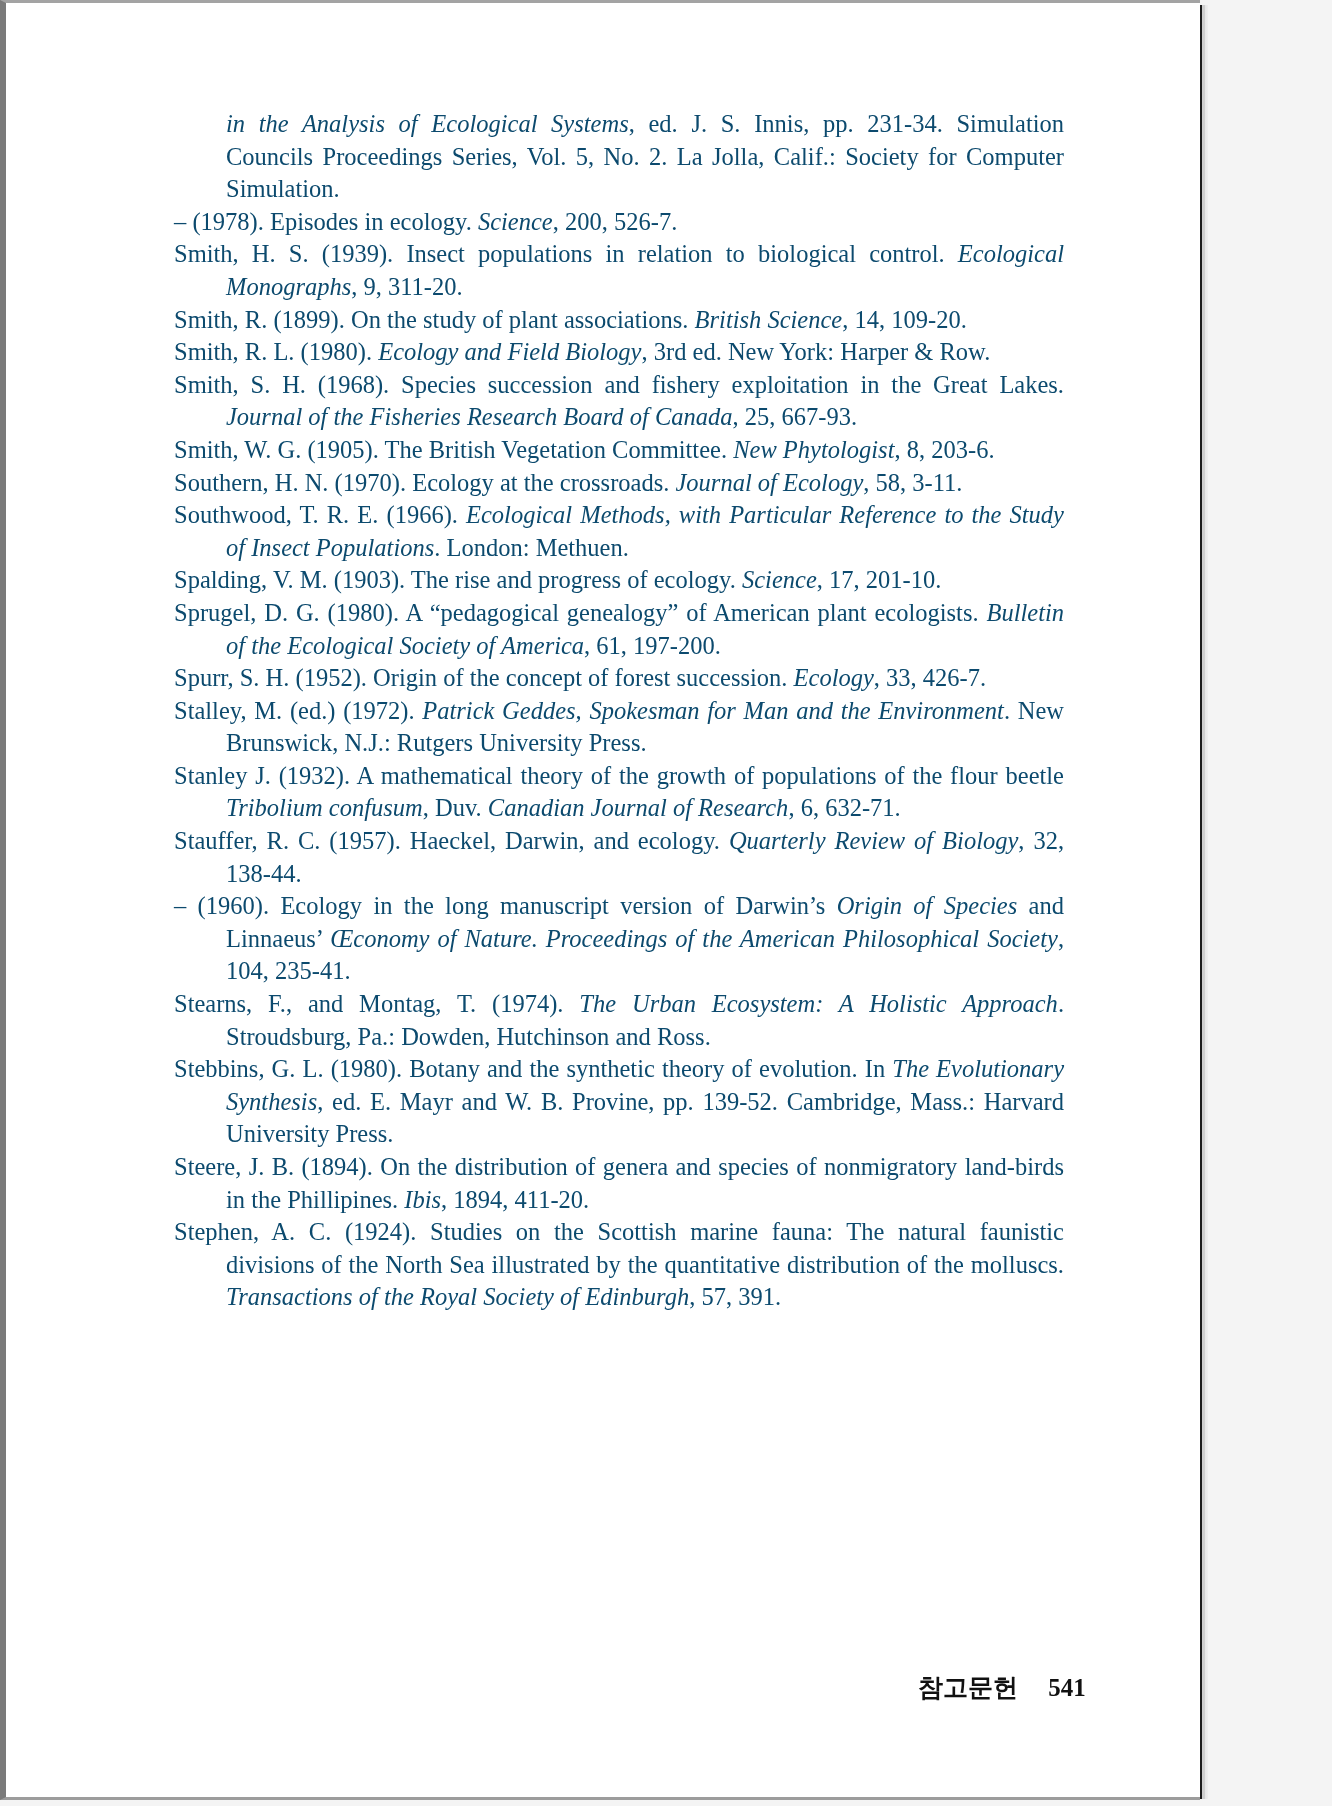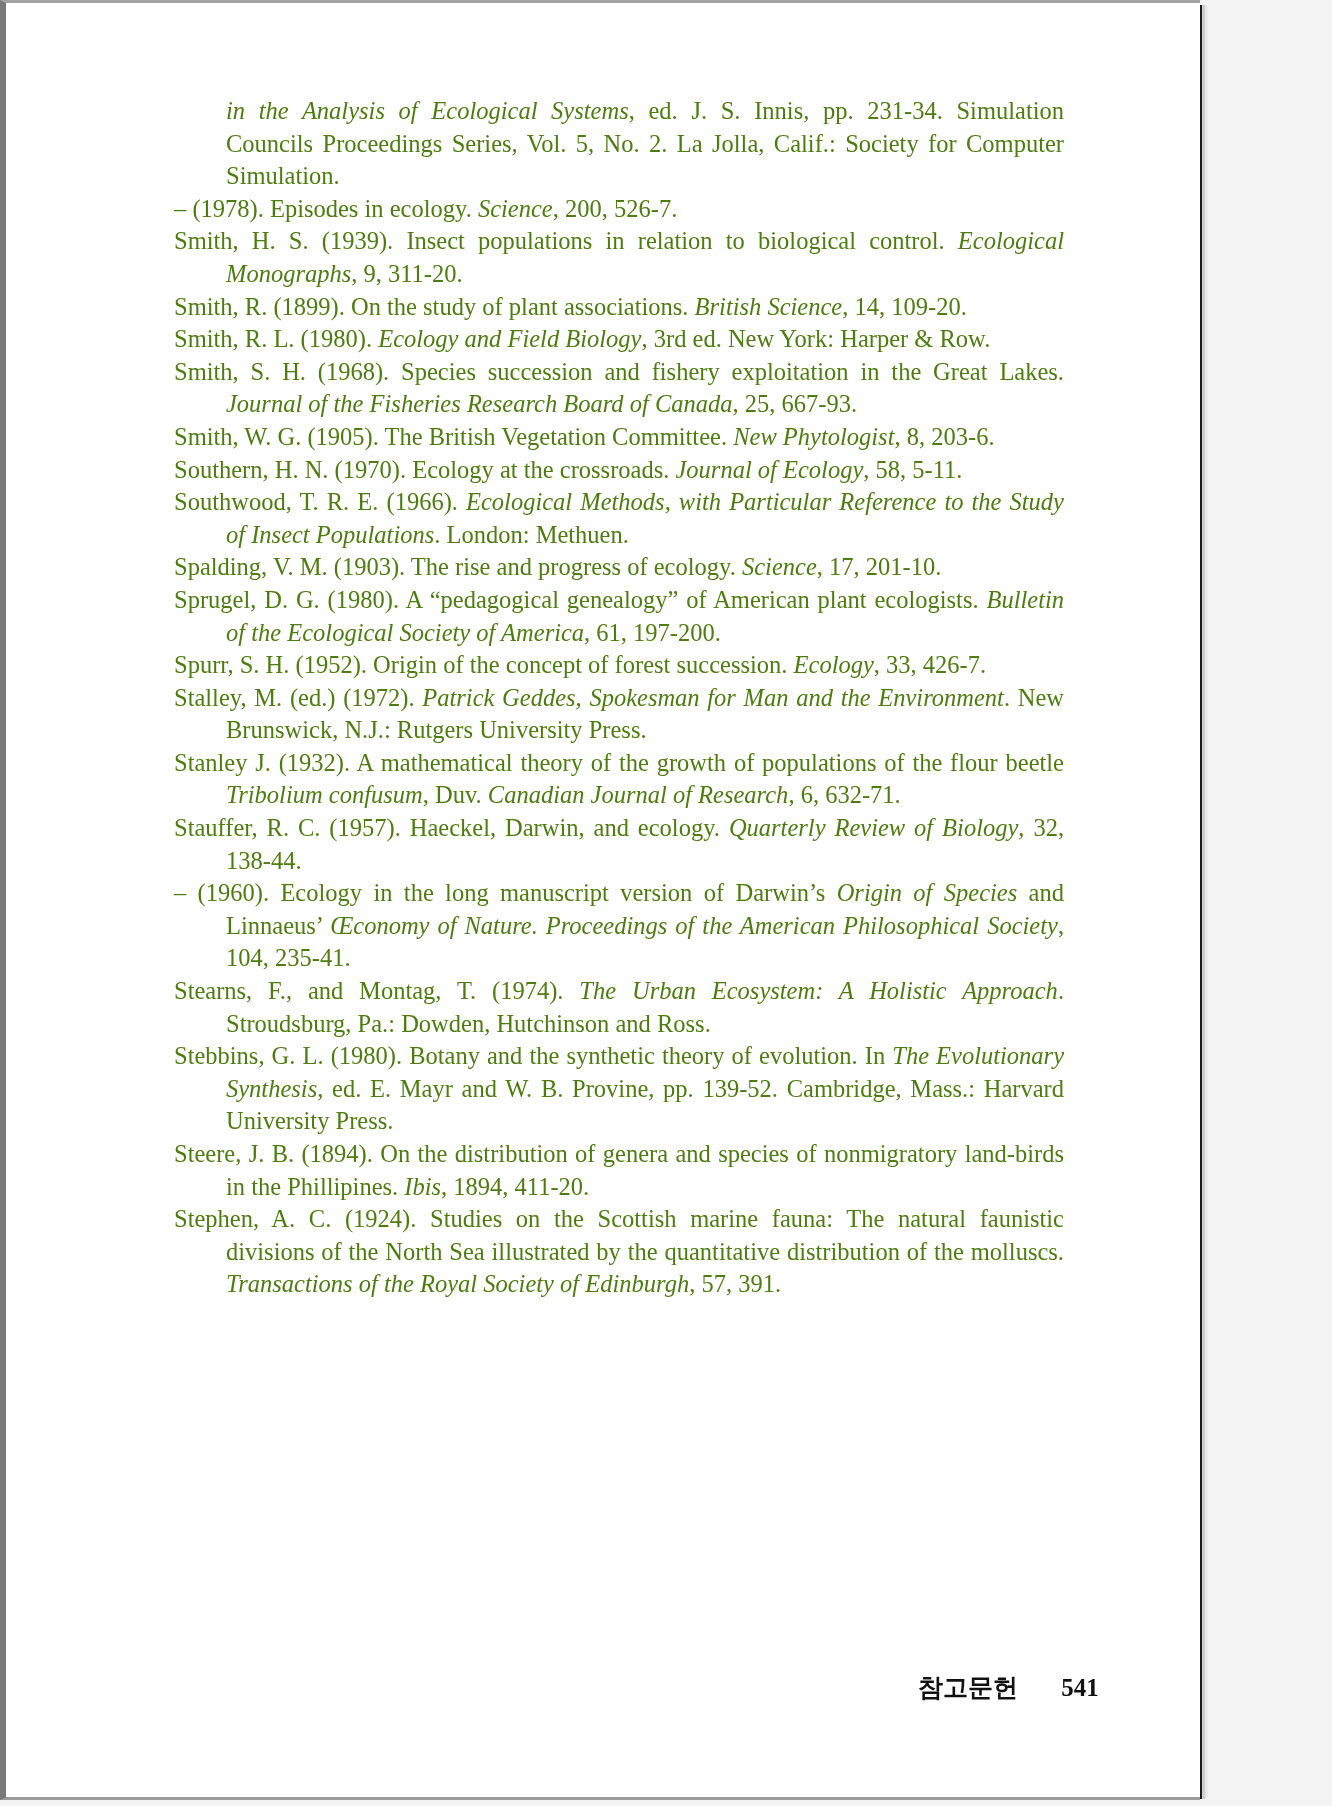--- a/index.html
+++ b/index.html
@@ -13,47 +13,47 @@
       border-top:3px solid #a3a3a3;
       border-bottom:3px solid #9c9c9c;
       border-left:6px solid #7a7a7a;
       box-sizing:border-box;
     }
     .page::after {
       content:""; position:absolute; right:-8px; top:2px; width:8px; height:100%;
       background:linear-gradient(to right,#1c1c1c 0,#1c1c1c 2px,#cfcfcf 2px,#cfcfcf 5px,#e6e6e6 5px,#efefef 8px);
     }
     .refs {
-      position:absolute; left:168px; top:92px; width:890px;
-      font-size:24.5px; line-height:32.6px; color:#4d7c0f;
+      position:absolute; left:168px; top:105px; width:890px;
+      font-size:24.5px; line-height:32.6px; color:#0c4a6e;
       text-align:justify;
     }
     .ref { padding-left:52px; text-indent:-52px; margin:0; }
     .ref.cont { padding-left:52px; text-indent:0; }
     i { font-style:italic; }
     .footer {
       position:absolute; left:912px; top:1668px;
       font-size:25px; font-weight:bold; color:#111;
       font-family:"Liberation Serif", serif;
     }
-    .footer .section { margin-right:37px; }
+    .footer .section { margin-right:24px; }
   </style>
 </head>
 <body>
 
 <div class="page">
   <div class="refs" id="refs">
       <p class="ref cont"><i>in the Analysis of Ecological Systems</i><span>, ed. J. S. Innis, pp. 231-34. Simulation Councils Proceedings Series, Vol. 5, No. 2. La Jolla, Calif.: Society for Computer Simulation.</span></p>
       <p class="ref"><span>– (1978). Episodes in ecology. </span><i>Science</i><span>, 200, 526-7.</span></p>
       <p class="ref"><span>Smith, H. S. (1939). Insect populations in relation to biological control. </span><i>Ecological Monographs</i><span>, 9, 311-20.</span></p>
       <p class="ref"><span>Smith, R. (1899). On the study of plant associations. </span><i>British Science</i><span>, 14, 109-20.</span></p>
       <p class="ref"><span>Smith, R. L. (1980). </span><i>Ecology and Field Biology</i><span>, 3rd ed. New York: Harper &amp; Row.</span></p>
       <p class="ref"><span>Smith, S. H. (1968). Species succession and fishery exploitation in the Great Lakes. </span><i>Journal of the Fisheries Research Board of Canada</i><span>, 25, 667-93.</span></p>
       <p class="ref"><span>Smith, W. G. (1905). The British Vegetation Committee. </span><i>New Phytologist</i><span>, 8, 203-6.</span></p>
-      <p class="ref"><span>Southern, H. N. (1970). Ecology at the crossroads. </span><i>Journal of Ecology</i><span>, 58, 5-11.</span></p>
+      <p class="ref"><span>Southern, H. N. (1970). Ecology at the crossroads. </span><i>Journal of Ecology</i><span>, 58, 3-11.</span></p>
       <p class="ref"><span>Southwood, T. R. E. (1966). </span><i>Ecological Methods, with Particular Reference to the Study of Insect Populations</i><span>. London: Methuen.</span></p>
       <p class="ref"><span>Spalding, V. M. (1903). The rise and progress of ecology. </span><i>Science</i><span>, 17, 201-10.</span></p>
       <p class="ref"><span>Sprugel, D. G. (1980). A “pedagogical genealogy” of American plant ecologists. </span><i>Bulletin of the Ecological Society of America</i><span>, 61, 197-200.</span></p>
       <p class="ref"><span>Spurr, S. H. (1952). Origin of the concept of forest succession. </span><i>Ecology</i><span>, 33, 426-7.</span></p>
       <p class="ref"><span>Stalley, M. (ed.) (1972). </span><i>Patrick Geddes, Spokesman for Man and the Environment</i><span>. New Brunswick, N.J.: Rutgers University Press.</span></p>
       <p class="ref"><span>Stanley J. (1932). A mathematical theory of the growth of populations of the flour beetle </span><i>Tribolium confusum</i><span>, Duv. </span><i>Canadian Journal of Research</i><span>, 6, 632-71.</span></p>
       <p class="ref"><span>Stauffer, R. C. (1957). Haeckel, Darwin, and ecology. </span><i>Quarterly Review of Biology</i><span>, 32, 138-44.</span></p>
       <p class="ref"><span>– (1960). Ecology in the long manuscript version of Darwin’s </span><i>Origin of Species</i><span> and Linnaeus’ </span><i>Œconomy of Nature. Proceedings of the American Philosophical Society</i><span>, 104, 235-41.</span></p>
       <p class="ref"><span>Stearns, F., and Montag, T. (1974). </span><i>The Urban Ecosystem: A Holistic Approach</i><span>. Stroudsburg, Pa.: Dowden, Hutchinson and Ross.</span></p>
       <p class="ref"><span>Stebbins, G. L. (1980). Botany and the synthetic theory of evolution. In </span><i>The Evolutionary Synthesis</i><span>, ed. E. Mayr and W. B. Provine, pp. 139-52. Cambridge, Mass.: Harvard University Press.</span></p>

